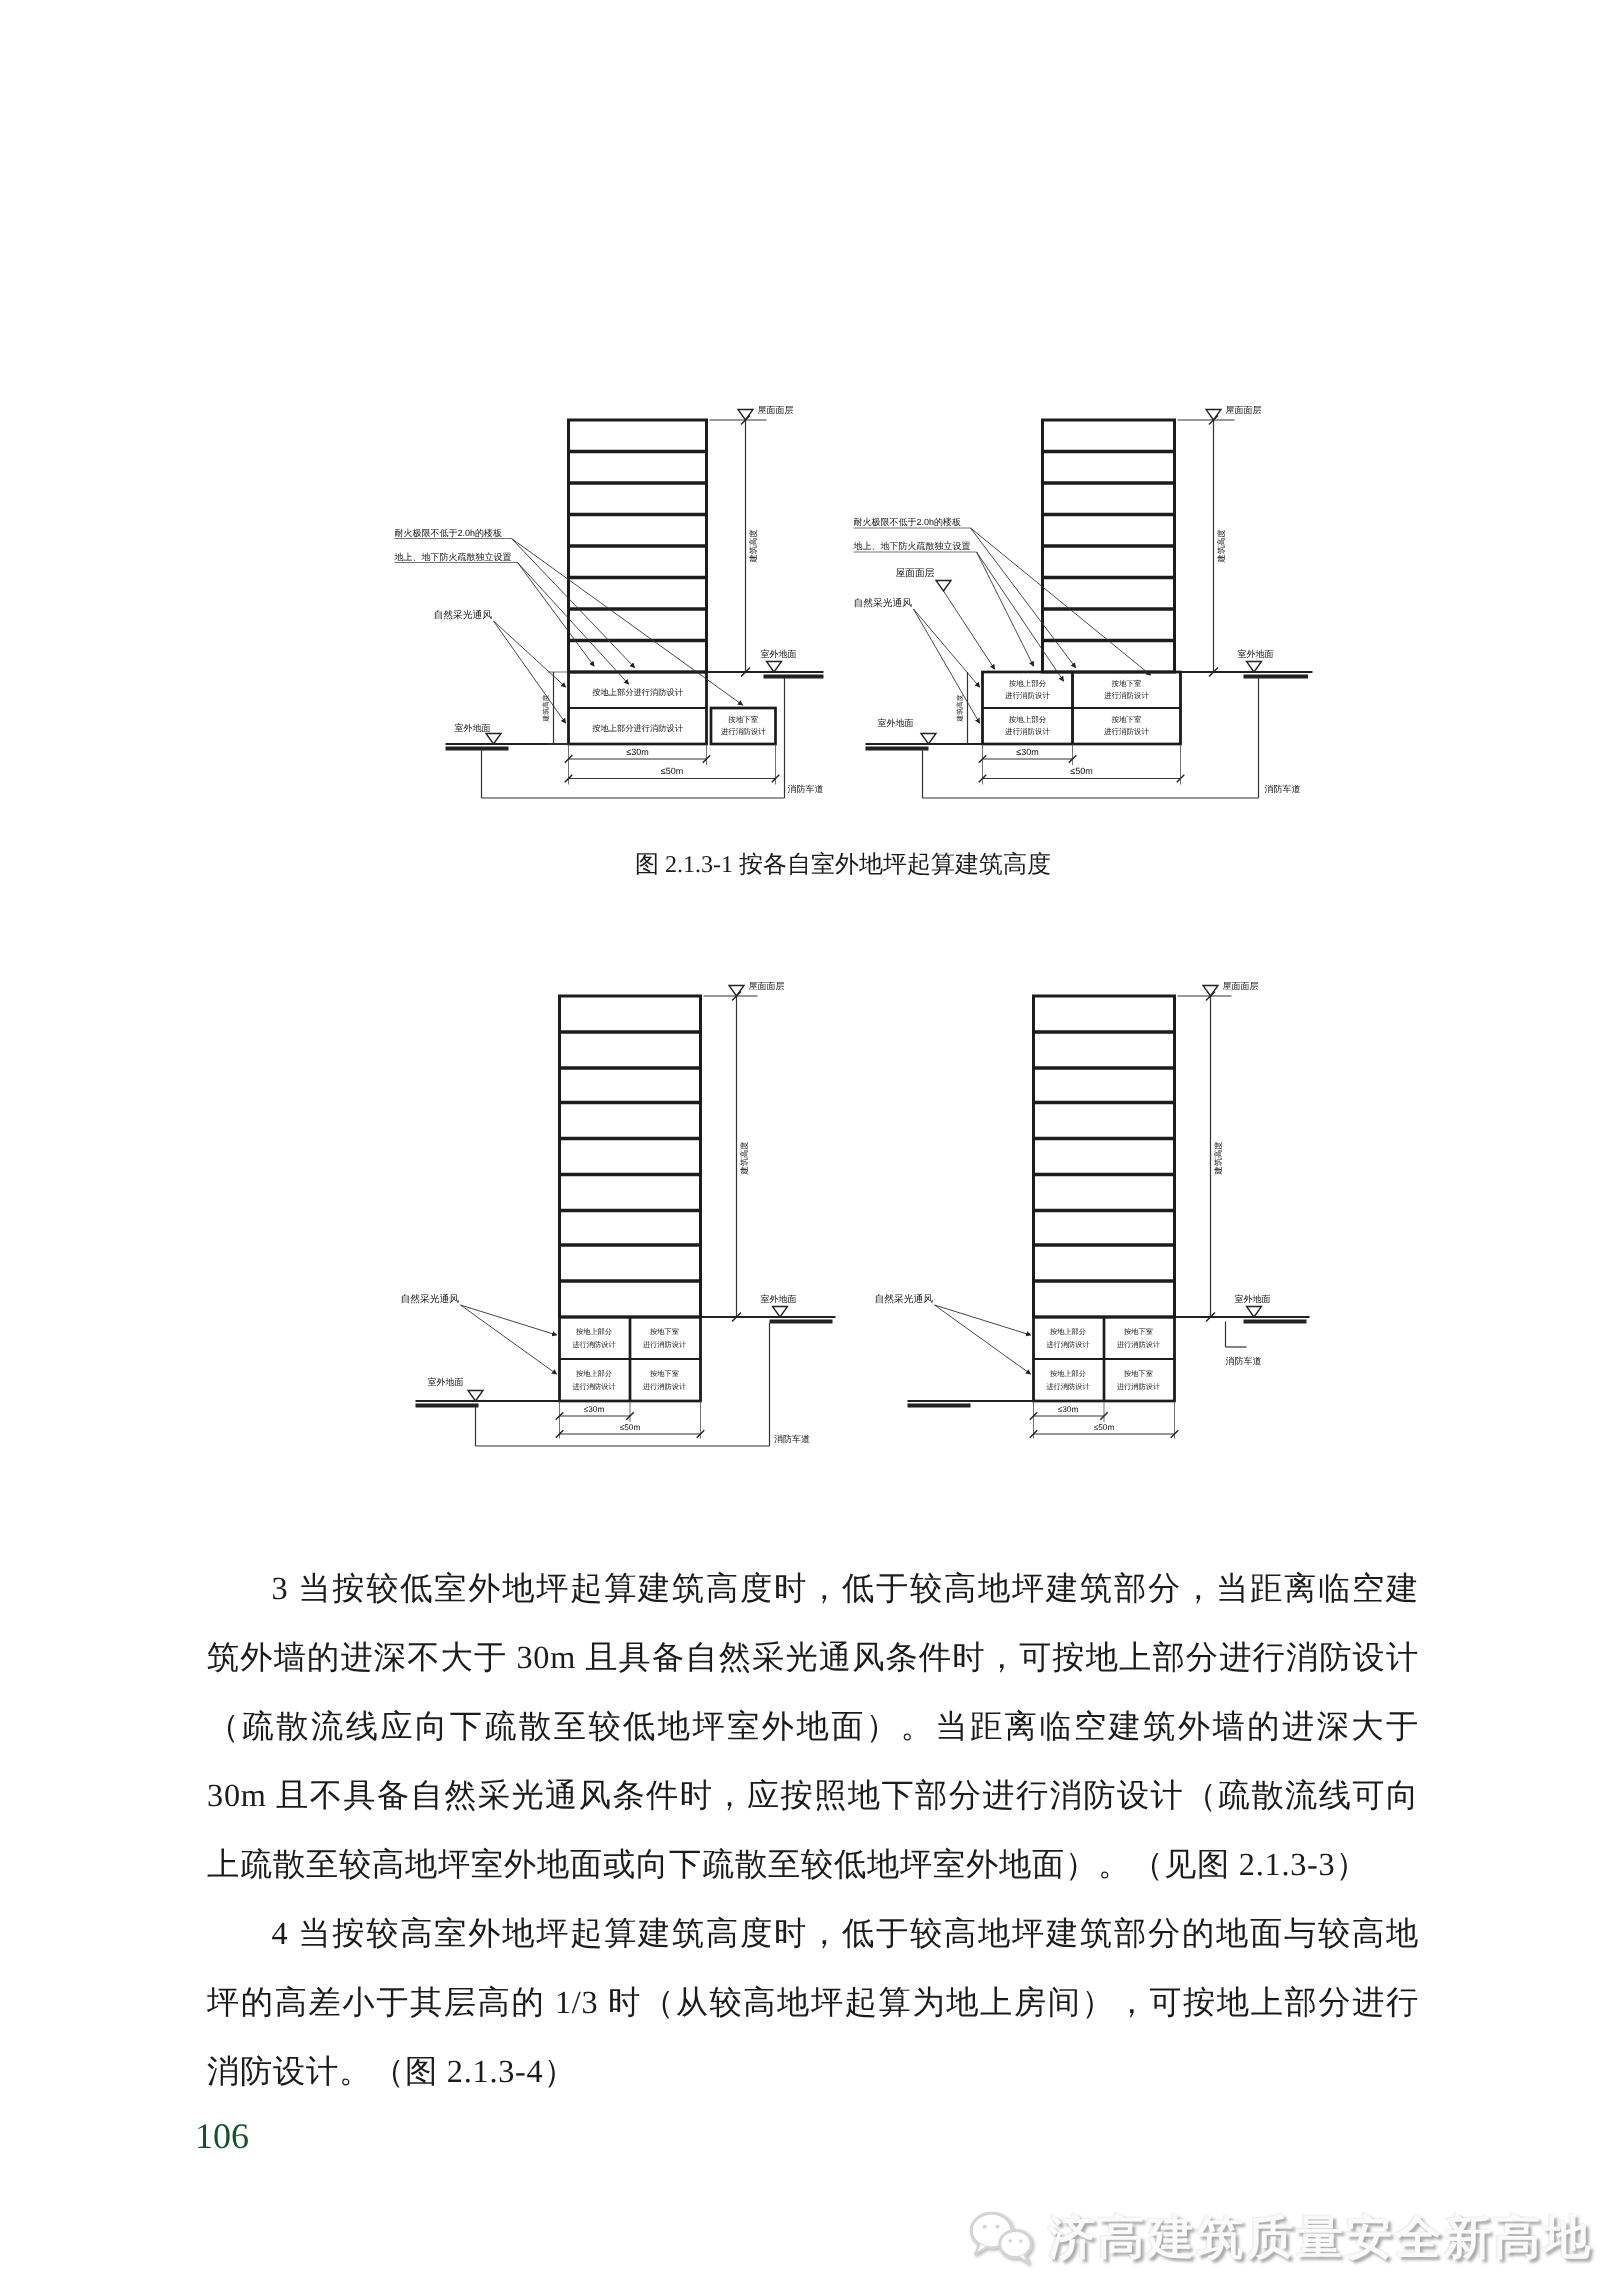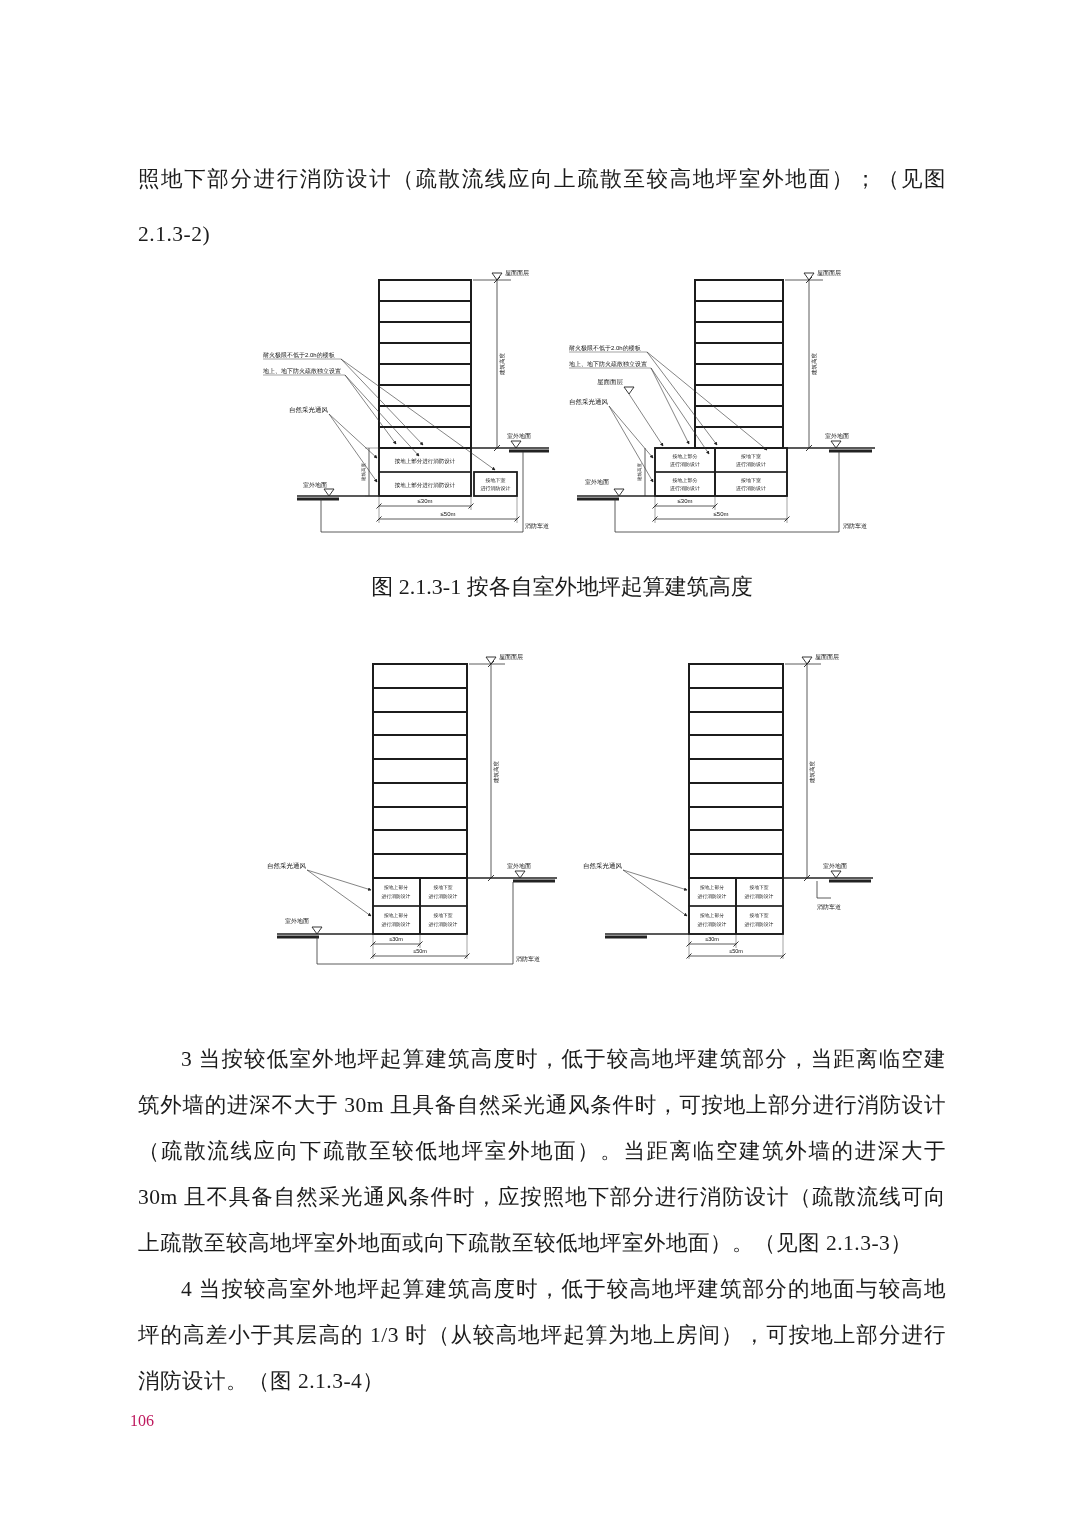--- a/index.html
+++ b/index.html
@@ -5,23 +5,23 @@
   html,body{margin:0;padding:0;background:#e9e9e9;}
   .page{position:relative;width:1080px;height:1527px;background:#ffffff;margin:0 auto;
         font-family:"Liberation Serif","DejaVu Serif",serif;color:#1b1b1b;overflow:hidden;}
   .para{position:absolute;left:138px;width:808px;font-size:21.5px;line-height:55px;
         text-align:justify;text-justify:inter-ideograph;letter-spacing:0.5px;}
   .bodyblock{position:absolute;left:138px;width:808px;top:1036px;}
   .bodyblock p{margin:0;font-size:21.5px;line-height:46px;text-align:justify;
         text-justify:inter-ideograph;text-indent:2em;letter-spacing:0.5px;}
   .figrow{position:absolute;left:0;width:1080px;display:flex;justify-content:center;
         align-items:flex-start;gap:16px;padding-left:58px;box-sizing:border-box;}
-  .caption{position:absolute;left:138px;width:808px;text-align:center;font-size:22px;
+  .caption{position:absolute;left:138px;width:808px;text-align:center;font-size:16px;
         padding-left:40px;box-sizing:border-box;}
-  .pagenum{position:absolute;left:130px;top:1412px;font-size:16px;color:#be185d;}
+  .pagenum{position:absolute;left:130px;top:1412px;font-size:24px;color:#14532d;}
   .watermark{position:absolute;right:18px;bottom:14px;display:flex;align-items:center;gap:8px;
         font-family:"Liberation Sans","DejaVu Sans",sans-serif;}
   .watermark .wmtext{font-size:31px;font-weight:bold;letter-spacing:2px;color:#fafafa;
         text-shadow:2px 2px 2px #a8a8a8,-1px -1px 1px #eeeeee;}
   .wmicon{filter:drop-shadow(1.5px 1.5px 1px #b5b5b5);}
   
   svg text{font-family:"Liberation Sans","DejaVu Sans",sans-serif;fill:#111;}
   .t45{font-size:4.5px}.t48{font-size:4.8px}.t5{font-size:5px}.t55{font-size:5.5px}
   .t6{font-size:6px}.t65{font-size:6.5px}
   .mid{text-anchor:middle}
@@ -36,21 +36,20 @@
   .gthick{stroke:#222;stroke-width:2.8;fill:none;}
   .lvl{fill:none;stroke:#222;stroke-width:0.9;}
   .tick{stroke:#222;stroke-width:0.9;}
   .ldr{stroke:#333;stroke-width:0.6;fill:none;}
 </style>
 </head>
 <body>
 
 <div class="page">
 
-  <p class="para" style="top:130px">照地下部分进行消防设计（疏散流线应向上疏散至较高地坪室外地面）；（见图2.1.3-2)</p>
 
   <div class="figrow" style="top:262px">
 
     <svg width="290" height="280" viewBox="0 0 290 280">
       <defs>
         <pattern id="h1" width="5" height="5" patternUnits="userSpaceOnUse" patternTransform="rotate(45)">
           <line x1="0" y1="0" x2="0" y2="5" stroke="#9a9a9a" stroke-width="0.8"></line>
         </pattern>
         <marker id="a1" markerWidth="6" markerHeight="6" refX="5" refY="3" orient="auto">
           <path d="M0,0 L6,3 L0,6 Z" fill="#222"></path>
@@ -402,14 +401,27 @@
   </div>
 
 
   <div class="bodyblock">
     <p>3 当按较低室外地坪起算建筑高度时，低于较高地坪建筑部分，当距离临空建筑外墙的进深不大于 30m 且具备自然采光通风条件时，可按地上部分进行消防设计（疏散流线应向下疏散至较低地坪室外地面）。当距离临空建筑外墙的进深大于 30m 且不具备自然采光通风条件时，应按照地下部分进行消防设计（疏散流线可向上疏散至较高地坪室外地面或向下疏散至较低地坪室外地面）。（见图 2.1.3-3）</p>
     <p>4 当按较高室外地坪起算建筑高度时，低于较高地坪建筑部分的地面与较高地坪的高差小于其层高的 1/3 时（从较高地坪起算为地上房间），可按地上部分进行消防设计。（图 2.1.3-4）</p>
   </div>
 
   <div class="pagenum">106</div>
 
+  <div class="watermark">
+    <svg class="wmicon" width="46" height="40" viewBox="0 0 46 40">
+      <ellipse cx="16" cy="15" rx="13.5" ry="11.5" fill="#ffffff" stroke="#d4d4d4" stroke-width="2"></ellipse>
+      <path d="M8,24 L5,31 L13,26" fill="#ffffff" stroke="#d4d4d4" stroke-width="1.6" stroke-linejoin="round"></path>
+      <circle cx="11.5" cy="12.5" r="1.4" fill="#d4d4d4"></circle>
+      <circle cx="20" cy="12.5" r="1.4" fill="#d4d4d4"></circle>
+      <ellipse cx="32" cy="24" rx="10.5" ry="9" fill="#ffffff" stroke="#d4d4d4" stroke-width="2"></ellipse>
+      <path d="M38,31 L41,37 L34,32.5" fill="#ffffff" stroke="#d4d4d4" stroke-width="1.6" stroke-linejoin="round"></path>
+      <circle cx="28.5" cy="22" r="1.2" fill="#d4d4d4"></circle>
+      <circle cx="35.5" cy="22" r="1.2" fill="#d4d4d4"></circle>
+    </svg>
+    <span class="wmtext">济高建筑质量安全新高地</span>
+  </div>
 
 </div>
 
 </body></html>

